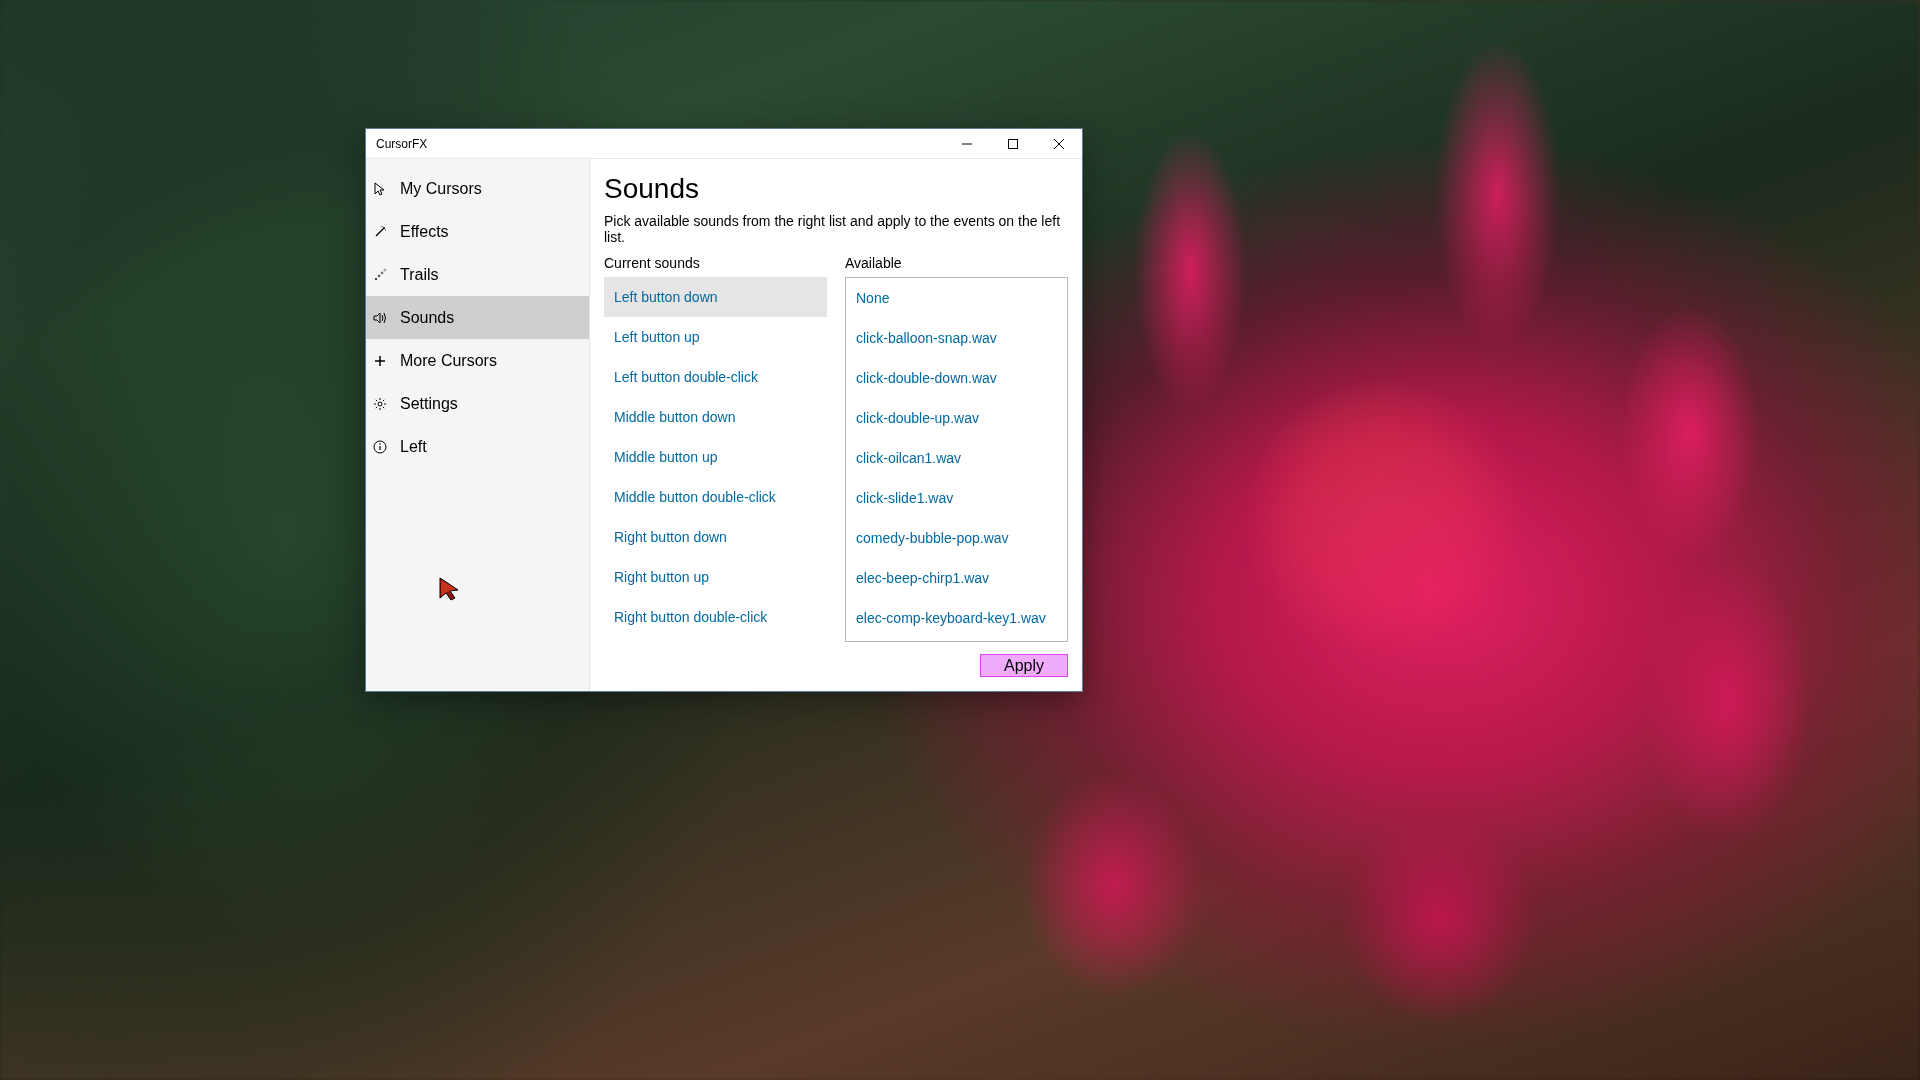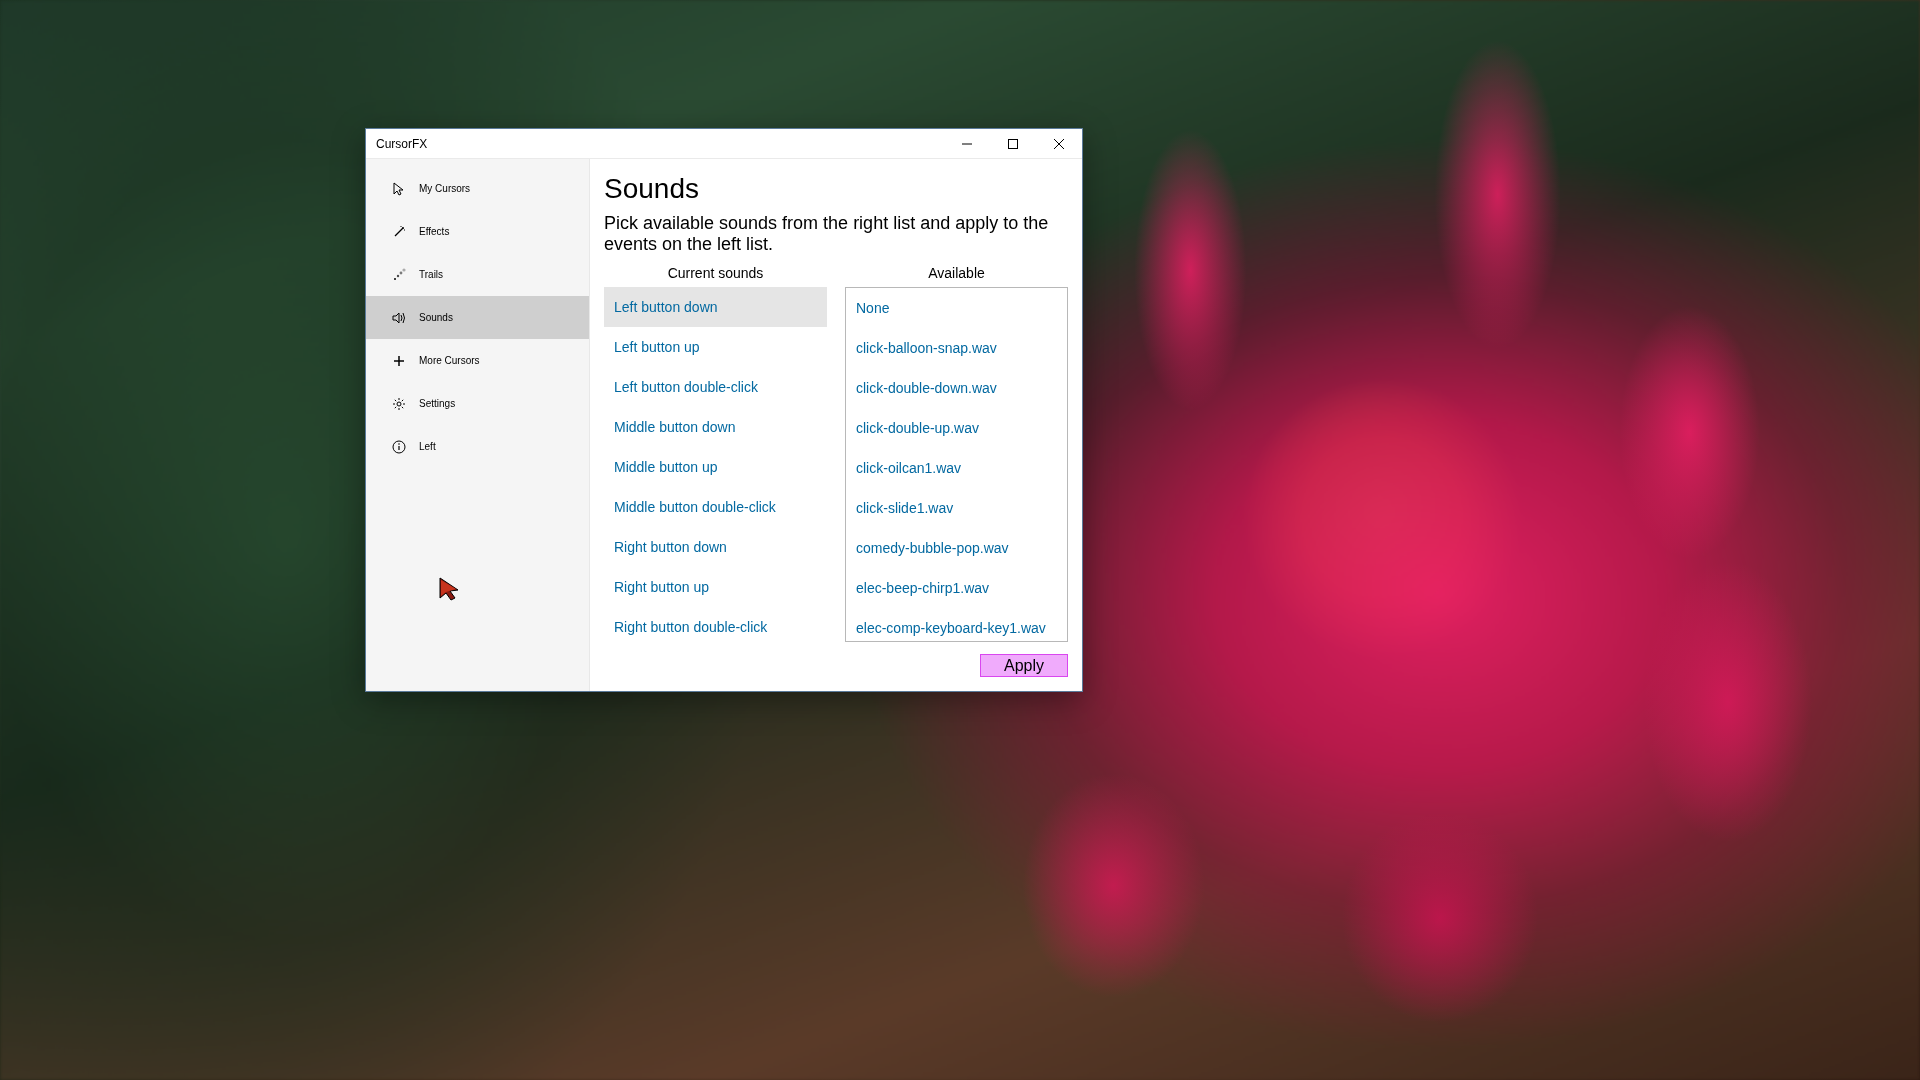--- a/index.html
+++ b/index.html
@@ -50,34 +50,34 @@
   color: #000; font-size: 10px;
 }
 .body { flex: 1; display: flex; min-height: 0; }
 .sidebar {
   width: 224px; background: #f5f5f5;
   border-right: 1px solid #e8e8e8;
   padding-top: 8px;
 }
 .navitem {
   height: 43px; display: flex; align-items: center;
-  padding-left: 25px; gap: 12px;
-  font-size: 10px; color: #000;
+  padding-left: 6px; gap: 12px;
+  font-size: 16px; color: #000;
   cursor: default;
 }
 .navitem.selected { background: #cfcfcf; }
 .navicon { width: 16px; height: 16px; display: flex; align-items: center; justify-content: center; }
 .main {
   flex: 1; padding: 14px 14px 14px 14px;
   display: flex; flex-direction: column;
 }
 .main h1 { font-size: 28px; font-weight: 400; margin-bottom: 8px; }
-.desc { font-size: 18px; color: #000; margin-bottom: 10px; }
+.desc { font-size: 14px; color: #000; margin-bottom: 10px; }
 .columns { display: flex; gap: 18px; flex: 1; min-height: 0; }
-.col { flex: 1; display: flex; flex-direction: column; min-height: 0; text-align: center; }
+.col { flex: 1; display: flex; flex-direction: column; min-height: 0; }
 .colhead { font-size: 14px; margin-bottom: 6px; }
 .listbox {
   flex: 1; overflow-y: auto;
   background: #fff;
 }
 .col.available .listbox { border: 1px solid #b8b8b8; }
 .listitem {
   height: 40px; display: flex; align-items: center;
   padding-left: 10px; font-size: 14px; color: #0369a1;
   cursor: default;

